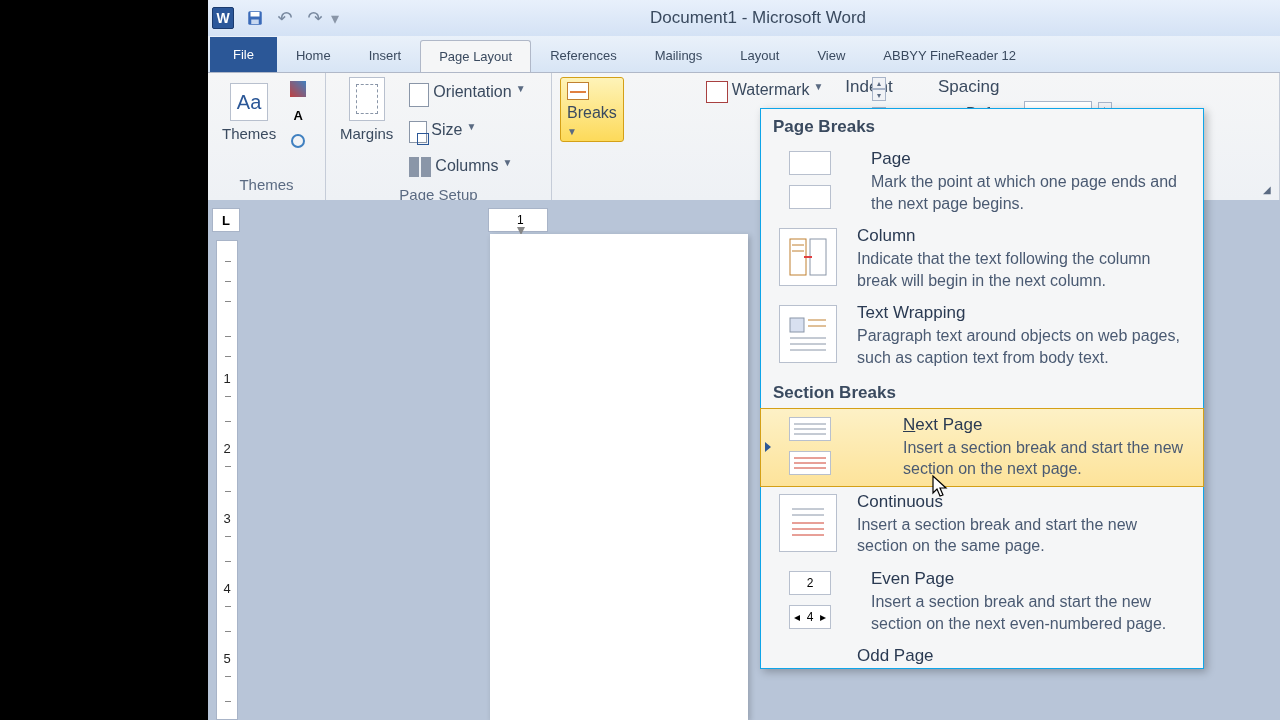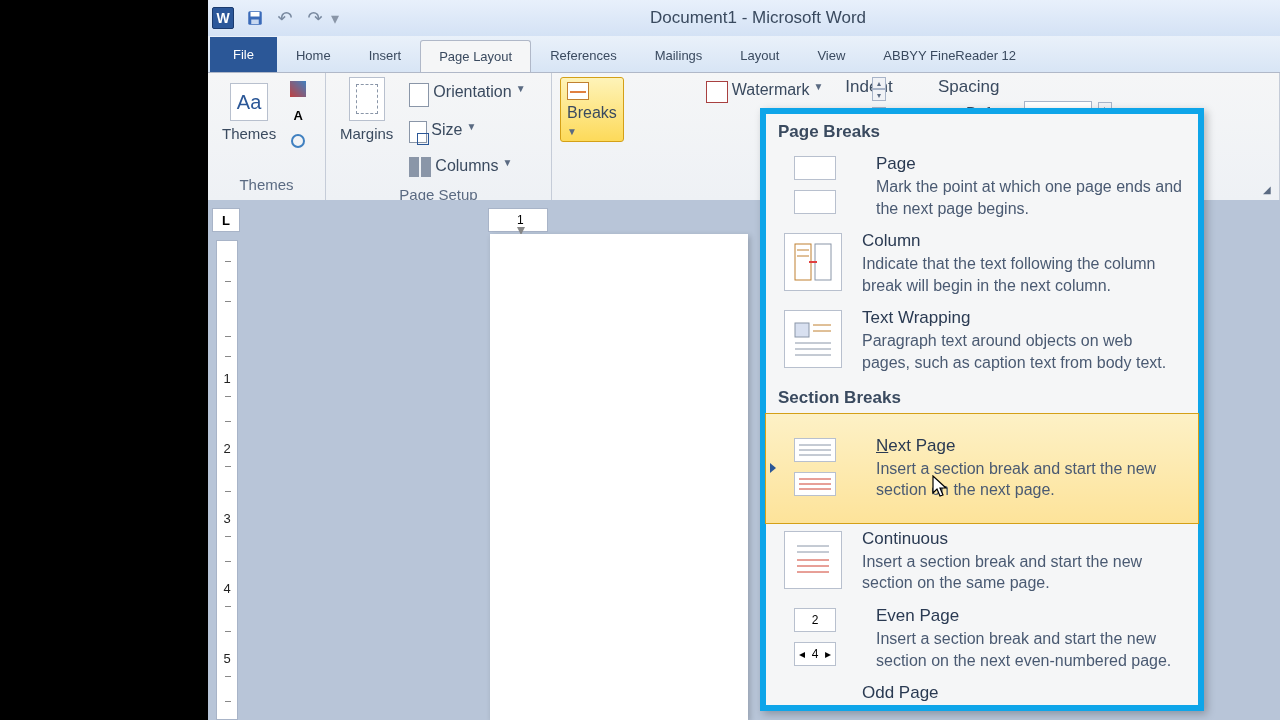--- a/index.html
+++ b/index.html
@@ -48,26 +48,26 @@
 .ruler-corner { position: absolute; left: 4px; top: 8px; width: 28px; height: 24px; background: #fff; border: 1px solid #a8b4c8; display: flex; align-items: center; justify-content: center; font-size: 13px; font-weight: bold; }
 .ruler-h { position: absolute; left: 280px; top: 8px; height: 24px; background: #fff; border: 1px solid #a8b4c8; width: 60px; }
 .ruler-h::after { content: ''; position: absolute; left: 28px; bottom: -4px; width: 8px; height: 8px; background: #888; clip-path: polygon(0 0, 100% 0, 50% 100%); }
 .ruler-h .tick { position: absolute; top: 4px; font-size: 12px; color: #000; }
 .ruler-v { position: absolute; left: 8px; top: 40px; width: 22px; bottom: 0; background: #fff; border: 1px solid #a8b4c8; }
 .ruler-v .tick { position: absolute; left: 50%; transform: translateX(-50%); font-size: 13px; color: #222; }
 .ruler-v .minor { position: absolute; left: 8px; width: 6px; height: 1px; background: #888; }
 .page { position: absolute; left: 282px; top: 34px; width: 258px; bottom: 0; background: #fff; box-shadow: 2px 2px 6px rgba(0,0,0,.2); }
 
 
-.dropdown { position: absolute; left: 552px; top: 108px; width: 444px; background: #f5f6f7; border: 6px solid #0ea5e9; box-shadow: 3px 3px 8px rgba(0,0,0,.25); z-index: 100; }
+.dropdown { position: absolute; left: 552px; top: 108px; width: 444px; background: #f5f6f7; border: 1px solid #0ea5e9; box-shadow: 3px 3px 8px rgba(0,0,0,.25); z-index: 100; }
 .dd-header { font-size: 17px; font-weight: bold; color: #3a4a5f; padding: 8px 12px 6px; }
 .dd-item { display: flex; padding: 6px 8px; cursor: pointer; position: relative; }
 .dd-item .marker { position: absolute; left: 4px; top: 50%; transform: translateY(-50%); width: 0; height: 0; border-top: 5px solid transparent; border-bottom: 5px solid transparent; border-left: 6px solid #2b5797; display: none; }
 .dd-item:hover .marker, .dd-item.hovered .marker { display: block; }
-.dd-item.hovered { background: linear-gradient(to bottom, #fdf1c6, #fde39a); border: 1px solid #d4a017; margin: -1px; padding: 22px 8px; }
+.dd-item.hovered { background: linear-gradient(to bottom, #fdf1c6, #fde39a); border: 1px solid #d4a017; margin: -1px; padding: 6px 8px; gap: 32px; }
 .dd-icon { width: 58px; height: 58px; background: #fff; border: 1px solid #b8c0ce; margin: 2px 20px 2px 10px; display: flex; align-items: center; justify-content: center; flex-shrink: 0; }
 .dd-text { flex: 1; padding-right: 8px; }
 .dd-title { font-size: 17px; color: #2a3a52; margin-bottom: 2px; }
 .dd-desc { font-size: 16px; color: #4a5a72; line-height: 1.35; }
 .dd-item.page-item .dd-icon { width: 42px; height: 50px; }
 .dd-page-icons { display: flex; flex-direction: column; gap: 6px; margin-left: 10px; margin-right: 20px; }
 
 
 .cursor { position: absolute; left: 724px; top: 475px; width: 18px; height: 26px; z-index: 200; }
 

